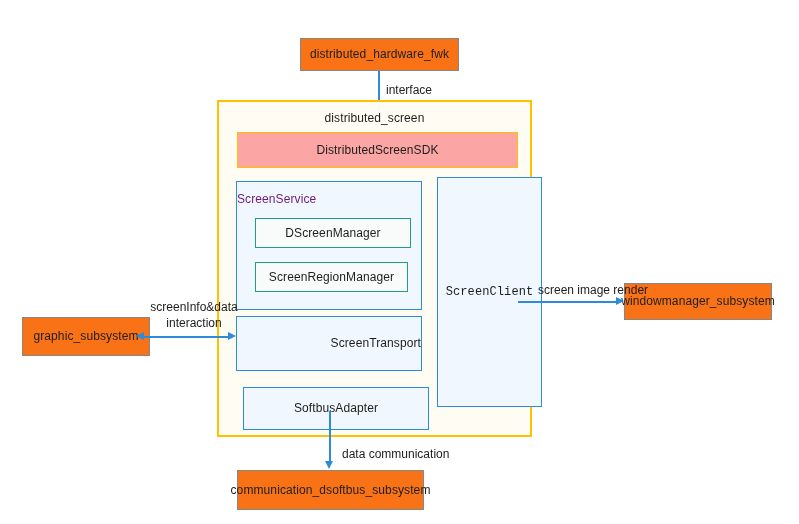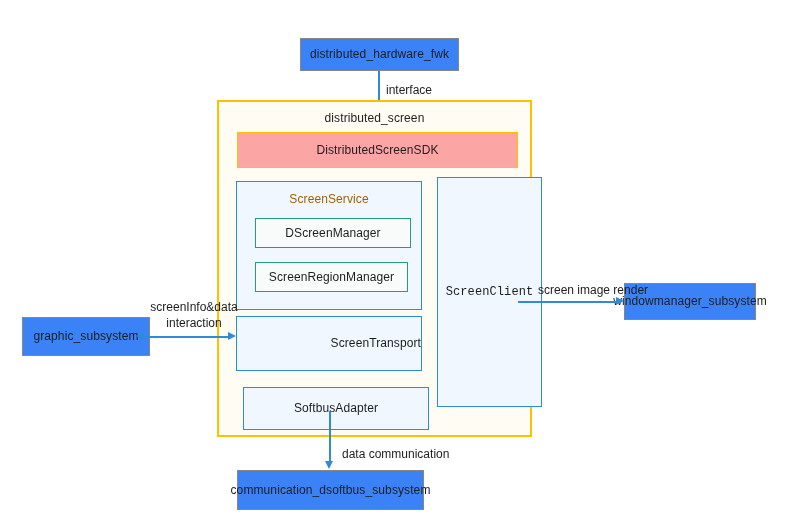--- a/index.html
+++ b/index.html
@@ -30,21 +30,21 @@
     justify-content: center;
     text-align: center;
     font-size: 12px;
     line-height: 1.25;
     color: #1d1d1d;
     letter-spacing: 0.1px;
   }
 
   
   .ext {
-    background: #3b82f6;
+    background: #f97316;
     border: 1px solid #868686;
   }
 
   
   .container-yellow {
     background: #fffdf3;
     border: 2px solid #ffc000;
     display: block;
   }
   .container-title {
@@ -66,23 +66,23 @@
   
   .blue {
     background: #f0f7fe;
     border: 1.5px solid #2e8bd8;
   }
   .blue-title {
     position: absolute;
     left: 0;
     right: 0;
     top: 10px;
-    text-align: center;
-    font-size: 12px;
-    color: #a16207;
+    text-align: left;
+    font-size: 12px;
+    color: #701a75;
   }
   .blue.block { display: block; }
 
   
   .teal {
     background: #f8fbf9;
     border: 1.5px solid #21a179;
   }
 
   
@@ -175,21 +175,21 @@
   <div class="box ext" style="left:22px; top:317px; width:128px; height:39px;">
     <span>graphic_subsystem</span>
   </div>
 
   <div class="line-h" style="left:144px; top:336px; width:84px;"></div>
   <div class="arrow arrow-left" style="left:136px; top:332px;"></div>
   <div class="arrow arrow-right" style="left:228px; top:332px;"></div>
   <div class="edge-label" style="left:146px; top:300px; width:96px;">screenInfo&amp;data
 interaction</div>
 
-  <div class="box ext" style="left:624px; top:283px; width:132px; height:37px;">
+  <div class="box ext" style="left:624px; top:283px; width:148px; height:37px;">
     <span>windowmanager_subsystem</span>
   </div>
 
   <div class="line-h" style="left:518px; top:301px; width:98px;"></div>
   <div class="arrow arrow-right" style="left:616px; top:297px;"></div>
   <div class="edge-label left-al" style="left:538px; top:283px; width:140px;">screen image render</div>
 
   <div class="box ext" style="left:237px; top:470px; width:187px; height:40px;">
     <span>communication_dsoftbus_subsystem</span>
   </div>

